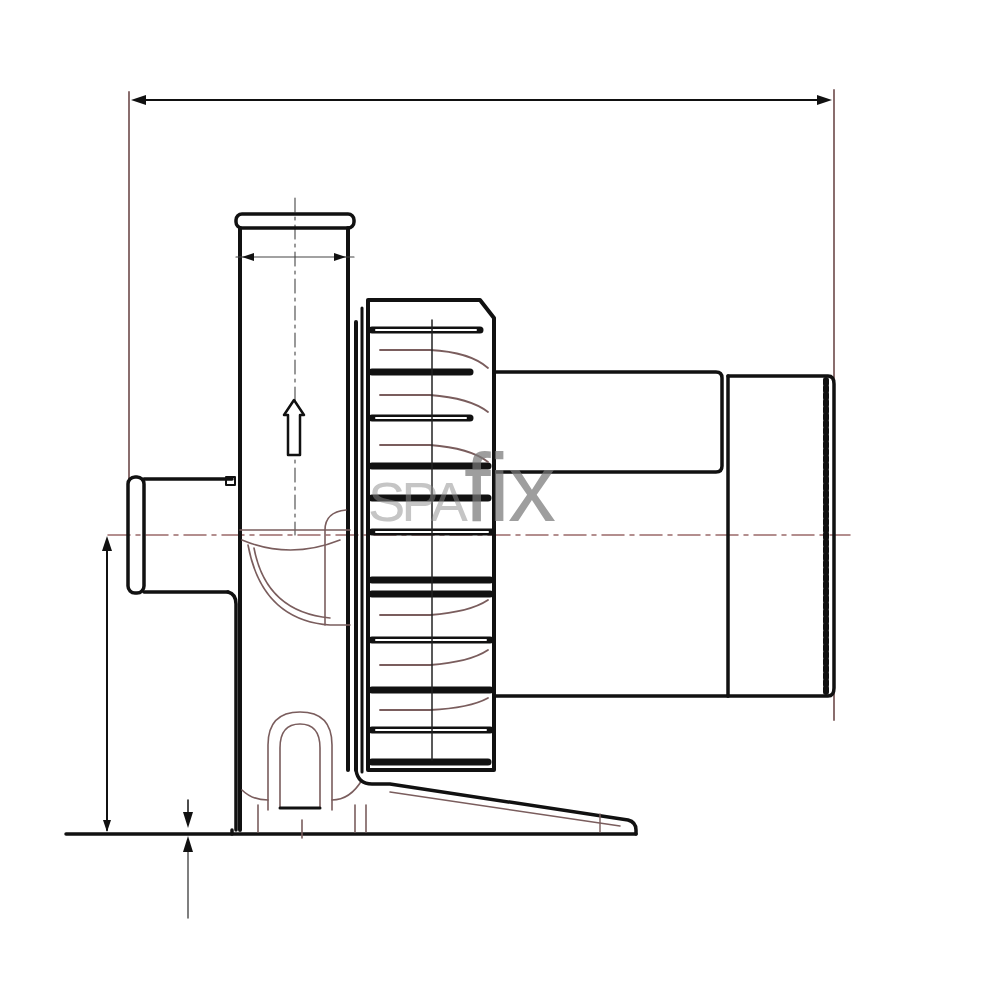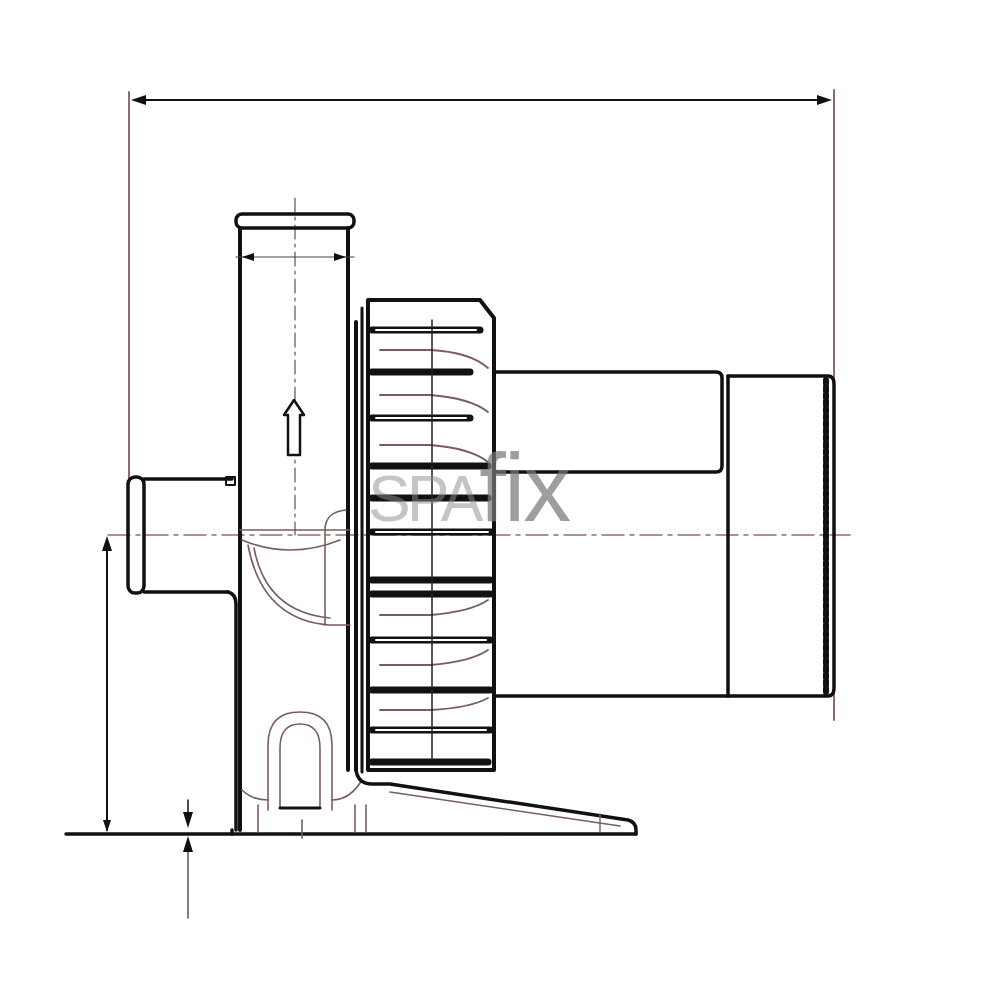--- a/index.html
+++ b/index.html
@@ -5,21 +5,21 @@
     html, body { margin: 0; padding: 0; background: #ffffff; }
     body { width: 1000px; height: 1000px; position: relative; overflow: hidden; font-family: "Liberation Sans", sans-serif; }
     #drawing { position: absolute; left: 0; top: 0; width: 1000px; height: 1000px; }
     .watermark {
       position: absolute; left: 368px; top: 440px;
       font-family: "Liberation Sans", sans-serif;
       font-size: 96px; line-height: 1; letter-spacing: -2px;
       color: rgba(120,120,120,0.72);
       white-space: nowrap; pointer-events: none;
     }
-    .watermark .caps { font-size: 64px; letter-spacing: -4px; color: rgba(140,140,140,0.5); }
+    .watermark .caps { font-size: 56px; letter-spacing: -4px; color: rgba(140,140,140,0.5); }
   </style>
 </head>
 <body>
 
 <div>
 <svg id="drawing" viewBox="0 0 1000 1000" xmlns="http://www.w3.org/2000/svg">
   <g fill="none" stroke="#111" stroke-linecap="round" stroke-linejoin="round">
 
     <g>
       <line x1="129" y1="92" x2="129" y2="480" stroke="#8a6d6d" stroke-width="2"></line>

